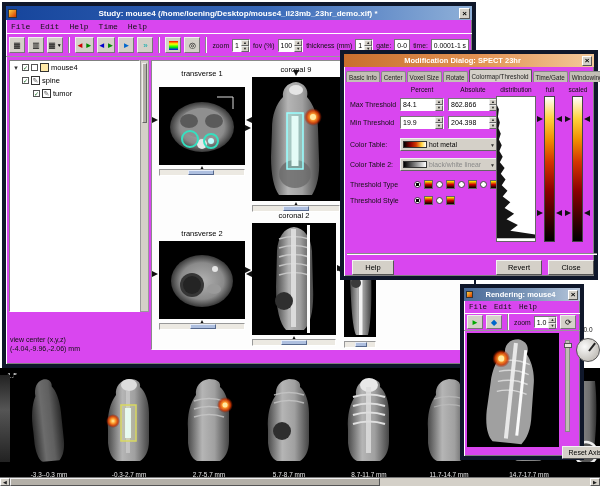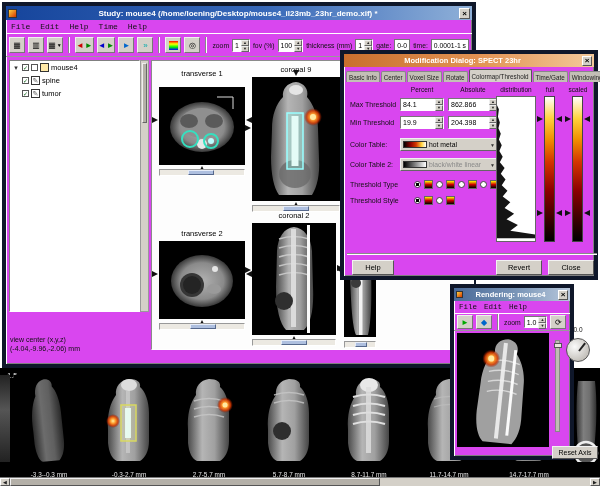--- a/index.html
+++ b/index.html
@@ -214,21 +214,21 @@
         <span class="cb on"></span>
         <span class="cb"></span>
         <span class="thumb study"></span>
         <span>mouse4</span>
       </div>
       <div class="trow" style="padding-left:12px">
         <span class="cb on"></span>
         <span class="thumb roi">✎</span>
         <span>spine</span>
       </div>
-      <div class="trow" style="padding-left:12px">
+      <div class="trow" style="padding-left:23px">
         <span class="cb on"></span>
         <span class="thumb roi">✎</span>
         <span>tumor</span>
       </div>
     </div>
     <div class="sb-v" style="left:134px;top:54px;height:252px">
       <div class="sb-vthumb" style="top:2px;height:60px"></div>
     </div>
 
     <div class="canvas-area" style="left:145px;top:54px;width:323px;height:290px">
@@ -543,21 +543,21 @@
       </svg>
     </div>
 
     <div class="sb-h">
       <span class="sb-btn">◀</span>
       <div class="sb-hthumb" style="width:370px"></div>
       <span class="sb-btn" style="margin-left:auto">▶</span>
     </div>
   </div>
 
-  <div class="win" style="left:450px;top:284px;width:124px;height:176px;z-index:30">
+  <div class="win" style="left:460px;top:284px;width:124px;height:176px;z-index:30">
     <div class="titlebar tb-steel" style="height:13px;font-size:7.5px">
       <span class="tb-ico" style="width:7px;height:7px"></span>
       <span class="tb-title">Rendering: mouse4</span>
       <span class="tb-close" style="width:10px;height:10px;line-height:8px">×</span>
     </div>
     <div class="menubar" style="height:12px;font-size:7.5px;gap:7px">
       <span>File</span>
       <span>Edit</span>
       <span>Help</span>
     </div>

